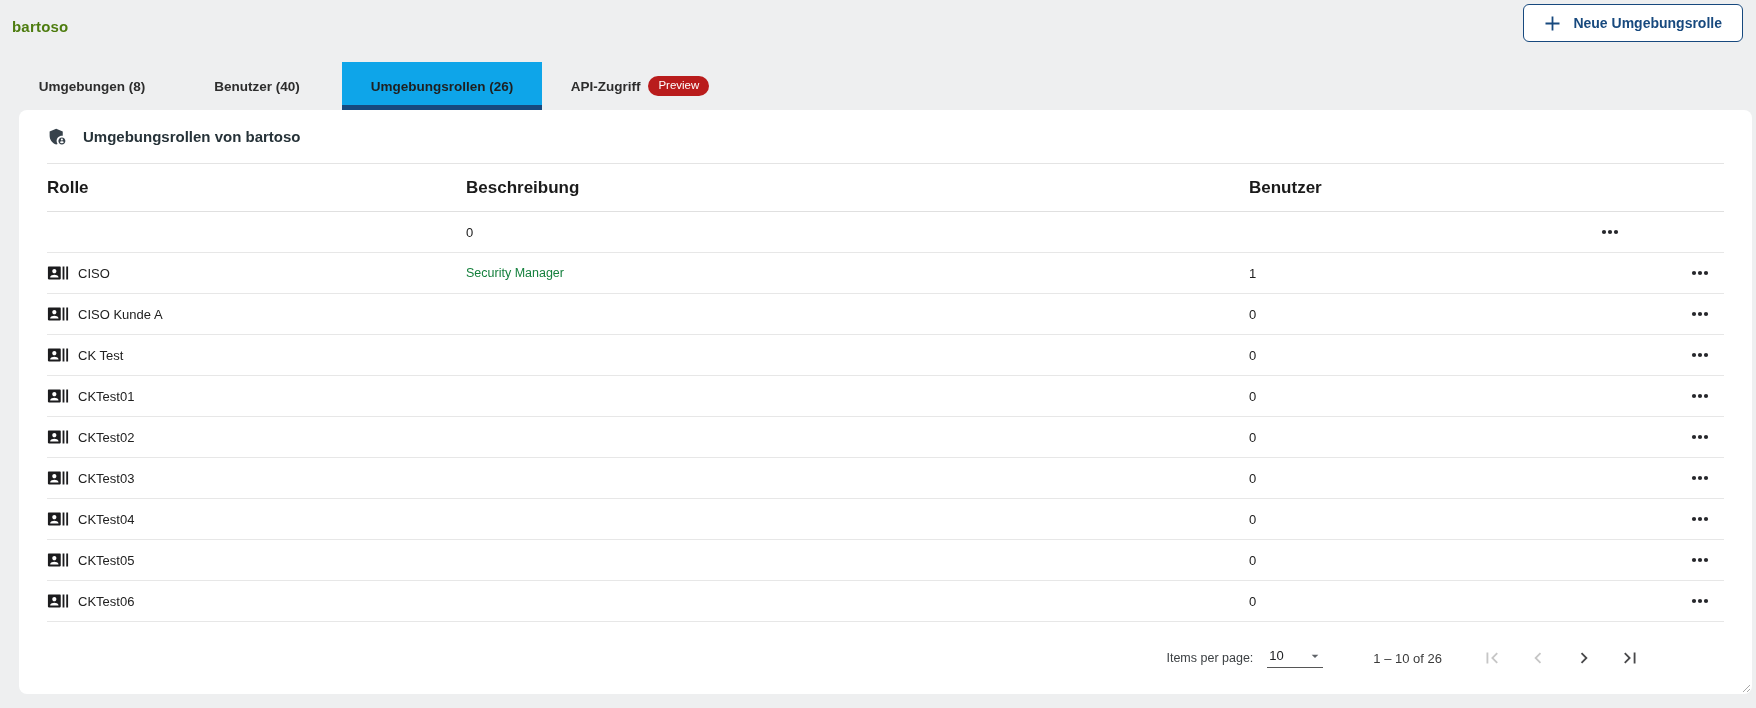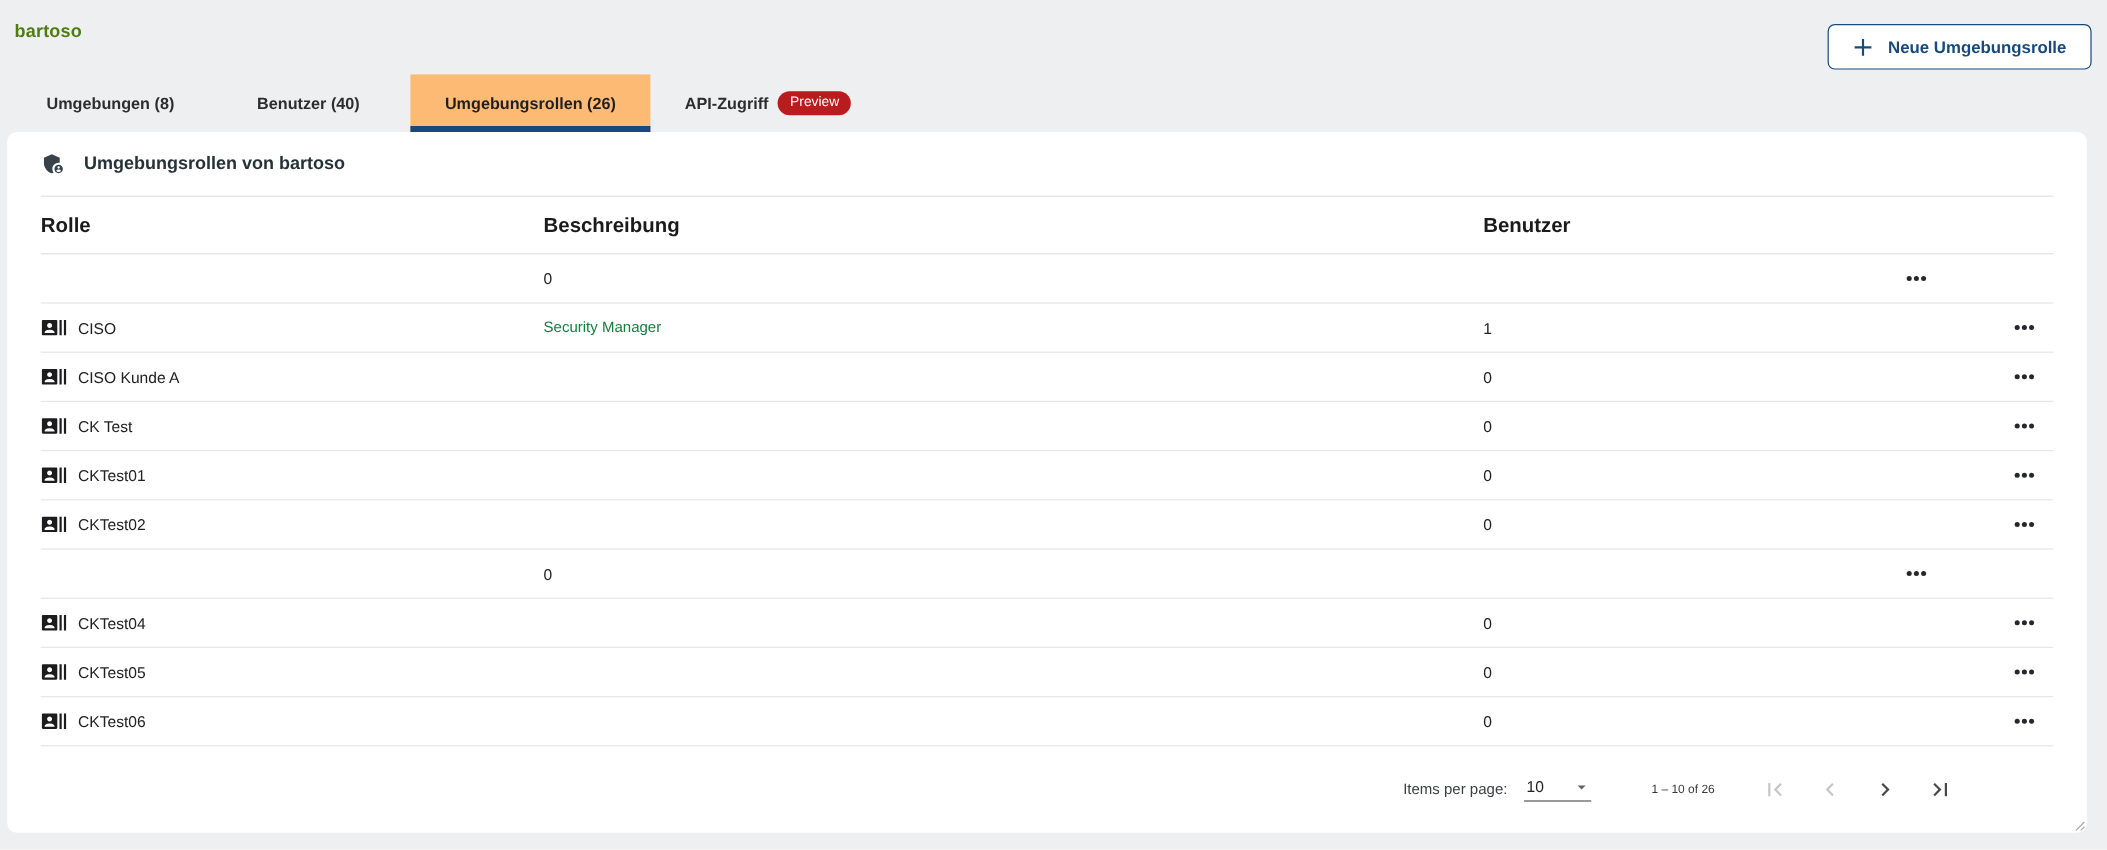--- a/index.html
+++ b/index.html
@@ -12,21 +12,21 @@
     overflow: hidden;
   }
 
   
   .page-title {
     position: absolute; left: 12px; top: 18px;
     font-size: 15px; font-weight: 700; color: #4d7c0f;
     letter-spacing: .2px;
   }
   .new-role-btn {
-    position: absolute; right: 13px; top: 20px; height: 38px;
+    position: absolute; right: 13px; top: 4px; height: 38px;
     display: inline-flex; align-items: center; gap: 12px;
     padding: 0 20px;
     background: #ffffff;
     border: 1.5px solid #17497E;
     border-radius: 6px;
     color: #17497E;
     font-family: "Liberation Sans", sans-serif;
     font-size: 14px; font-weight: 700;
     cursor: pointer;
   }
@@ -43,35 +43,35 @@
     font-size: 13.5px; font-weight: 700; color: #2d2d2d;
     cursor: pointer;
     border-bottom: 5px solid transparent;
     padding-top: 5px;
   }
   .tab.t1 { width: 160px; }
   .tab.t2 { width: 170px; }
   .tab.t3 { width: 200px; }
   .tab.t4 { width: 196px; }
   .tab.active {
-    background: #fdba74;
+    background: #0ea5e9;
     border-bottom-color: #17497E;
     color: #1f1f1f;
   }
   .preview-badge {
     background: #b91c1c; color: #ffffff;
     font-size: 11.5px; font-weight: 500;
     padding: 3px 10px 4px 10px;
     border-radius: 11px;
     line-height: 13px;
   }
 
   
   .card {
-    position: absolute; left: 6px; top: 110px;
+    position: absolute; left: 19px; top: 110px;
     width: 1733px; height: 584px;
     background: #ffffff;
     border-radius: 8px;
   }
   .card-inner { padding: 0 28px; height: 100%; display: flex; flex-direction: column; }
 
   .section-header {
     height: 54px;
     display: flex; align-items: center; gap: 15px;
     border-bottom: 1px solid #e4e4e4;
@@ -118,21 +118,21 @@
     width: 56px;
     display: inline-flex; align-items: flex-start; justify-content: space-between;
     border: none; border-bottom: 1px solid #565656;
     background: transparent;
     padding: 0 0 4px 2px;
     font-family: "Liberation Sans", sans-serif;
     font-size: 13px; color: #202124;
     cursor: pointer;
   }
   .ipp-select svg { display: block; margin-bottom: -2px; }
-  .range-label { margin-left: 50px; font-size: 10px; color: #3a3a3a; }
+  .range-label { margin-left: 50px; font-size: 13px; color: #3a3a3a; }
   .pagenav { margin-left: 38px; display: flex; align-items: center; gap: 22px; }
   .pagenav button {
     width: 24px; height: 24px; border: none; background: transparent;
     display: flex; align-items: center; justify-content: center;
     cursor: pointer; padding: 0;
   }
   .pagenav button[disabled] { cursor: default; }
 
   .corner-grip { position: absolute; right: 1px; bottom: 1px; }
 </style>
@@ -293,20 +293,26 @@
             <svg width="18" height="6" viewBox="0 0 18 6">
               <circle cx="3" cy="3" r="2.1" fill="#26272b"></circle>
               <circle cx="9" cy="3" r="2.1" fill="#26272b"></circle>
               <circle cx="15" cy="3" r="2.1" fill="#26272b"></circle>
             </svg>
           </button>
         </div>
       </div>
 
       <div class="trow">
+        <div class="role-cell">
+          <svg width="22" height="22" viewBox="0 0 24 24">
+            <path fill="#1c1c1e" fill-rule="evenodd" d="M21 5v14h2V5h-2zm-4 14h2V5h-2v14zM14 5H2c-.55 0-1 .45-1 1v12c0 .55.45 1 1 1h12c.55 0 1-.45 1-1V6c0-.55-.45-1-1-1zM8 7.75c1.24 0 2.25 1.01 2.25 2.25S9.24 12.25 8 12.25 5.75 11.24 5.75 10 6.76 7.75 8 7.75zM12.5 17h-9v-.75c0-1.5 3-2.25 4.5-2.25s4.5.75 4.5 2.25V17z"></path>
+          </svg>
+          <span>CKTest03</span>
+        </div>
         <div class="desc-cell"></div>
         <div class="users-cell">0</div>
         <div class="menu-cell">
           <button class="dots-btn">
             <svg width="18" height="6" viewBox="0 0 18 6">
               <circle cx="3" cy="3" r="2.1" fill="#26272b"></circle>
               <circle cx="9" cy="3" r="2.1" fill="#26272b"></circle>
               <circle cx="15" cy="3" r="2.1" fill="#26272b"></circle>
             </svg>
           </button>

